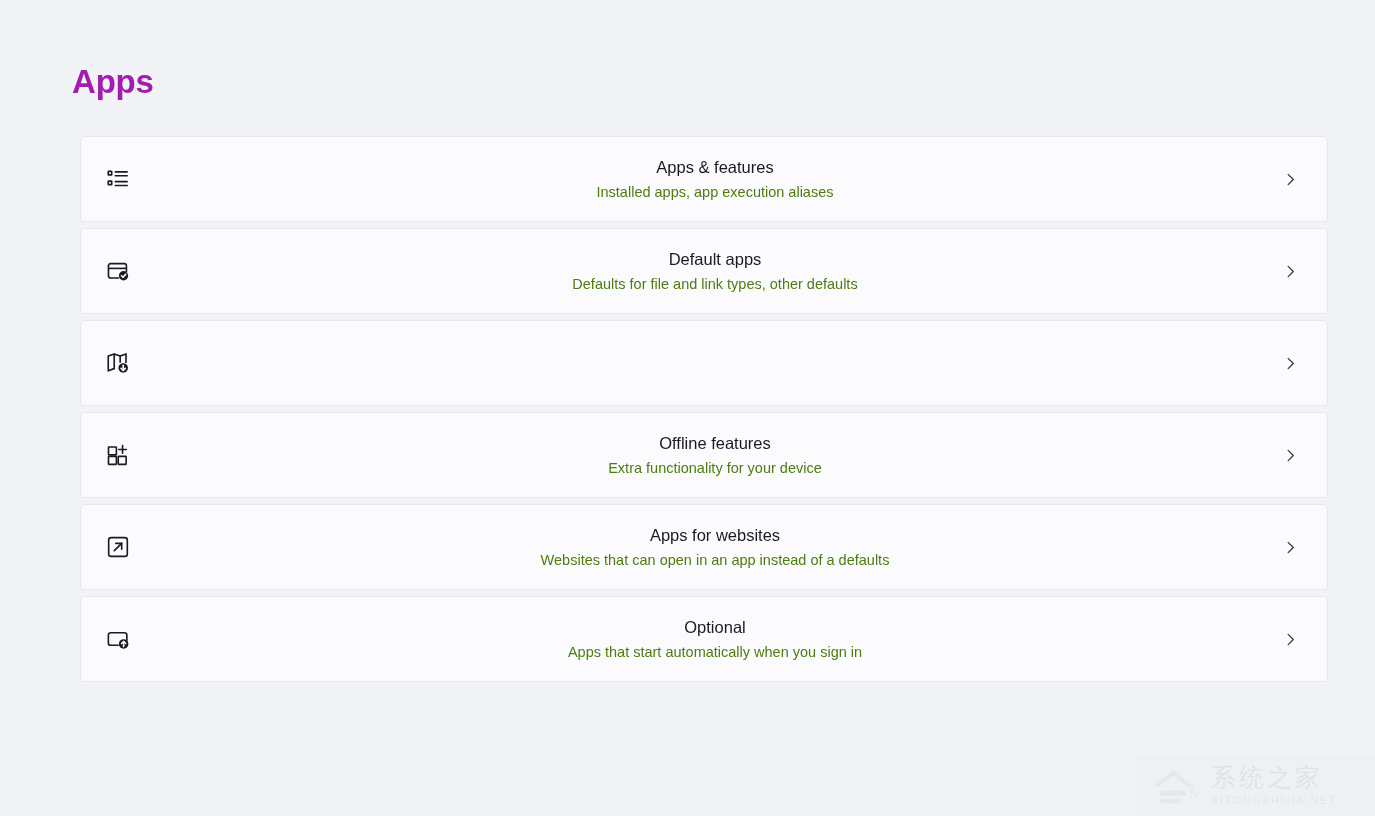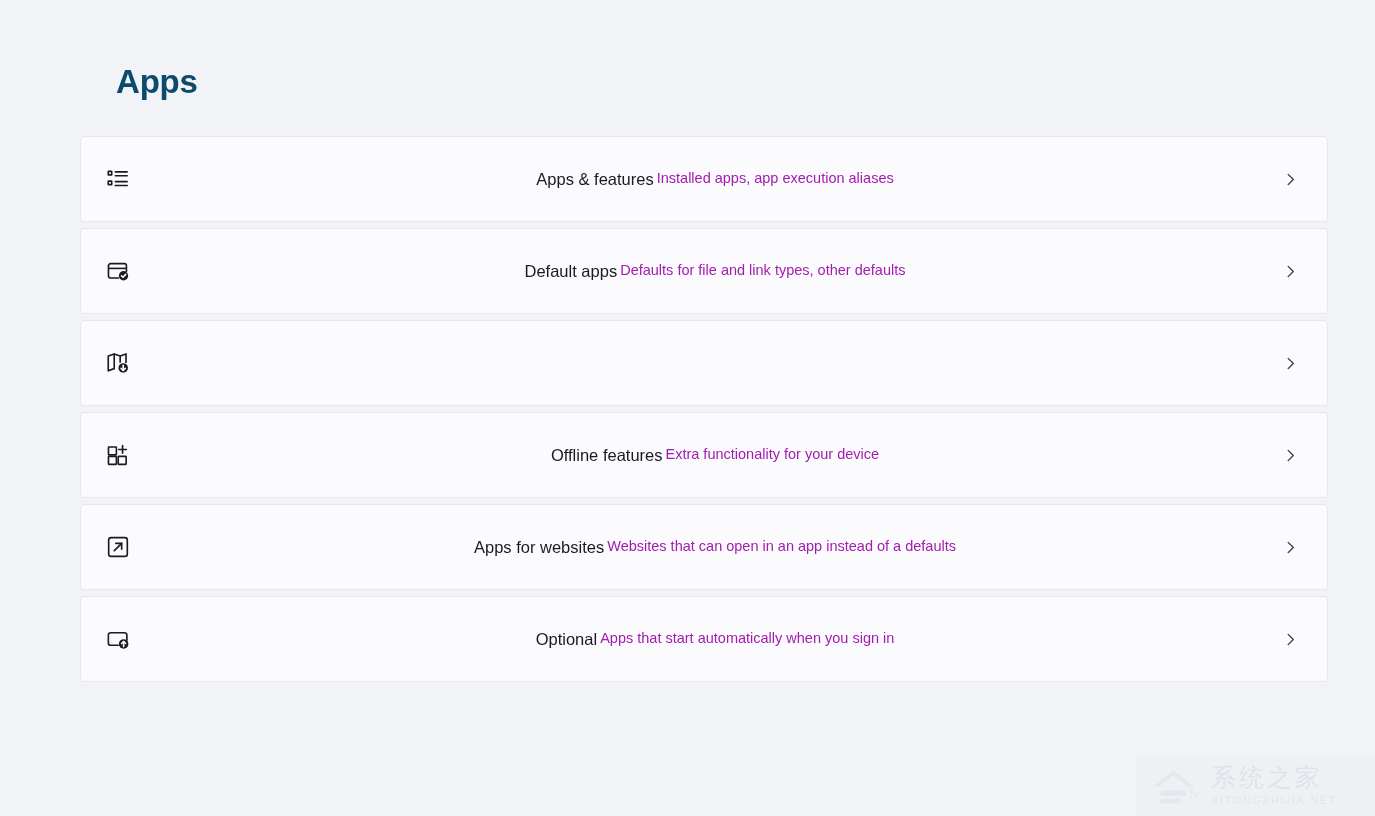--- a/index.html
+++ b/index.html
@@ -23,24 +23,23 @@
     background: #f2f3f7;
   }
 
   
   .page-title {
     position: absolute;
     left: 72px;
     top: 60px;
     font-size: 33px;
     font-weight: 600;
-    color: #0c4a6e;
+    color: #a21caf;
     letter-spacing: -0.2px;
     line-height: 44px;
-    margin-left: 44px;
   }
 
   
   .card-list {
     position: absolute;
     left: 80px;
     top: 136px;
     width: 1248px;
     display: flex;
     flex-direction: column;
@@ -71,36 +70,36 @@
     align-items: center;
     justify-content: center;
     color: #1b1b1f;
   }
 
   .card-icon svg { display: block; }
 
   .card-text {
     flex: 1;
     display: flex;
-    flex-direction: row;
+    flex-direction: column;
     justify-content: center;
     gap: 3px;
     text-align: center;
   }
 
   .card-title {
     font-size: 16.5px;
     color: #1b1b1f;
     line-height: 23px;
     font-weight: 400;
   }
 
   .card-subtitle {
     font-size: 14.5px;
-    color: #a21caf;
+    color: #4d7c0f;
     line-height: 21px;
     font-weight: 400;
   }
 
   .chevron {
     width: 30px;
     min-width: 30px;
     display: flex;
     align-items: center;
     justify-content: center;

